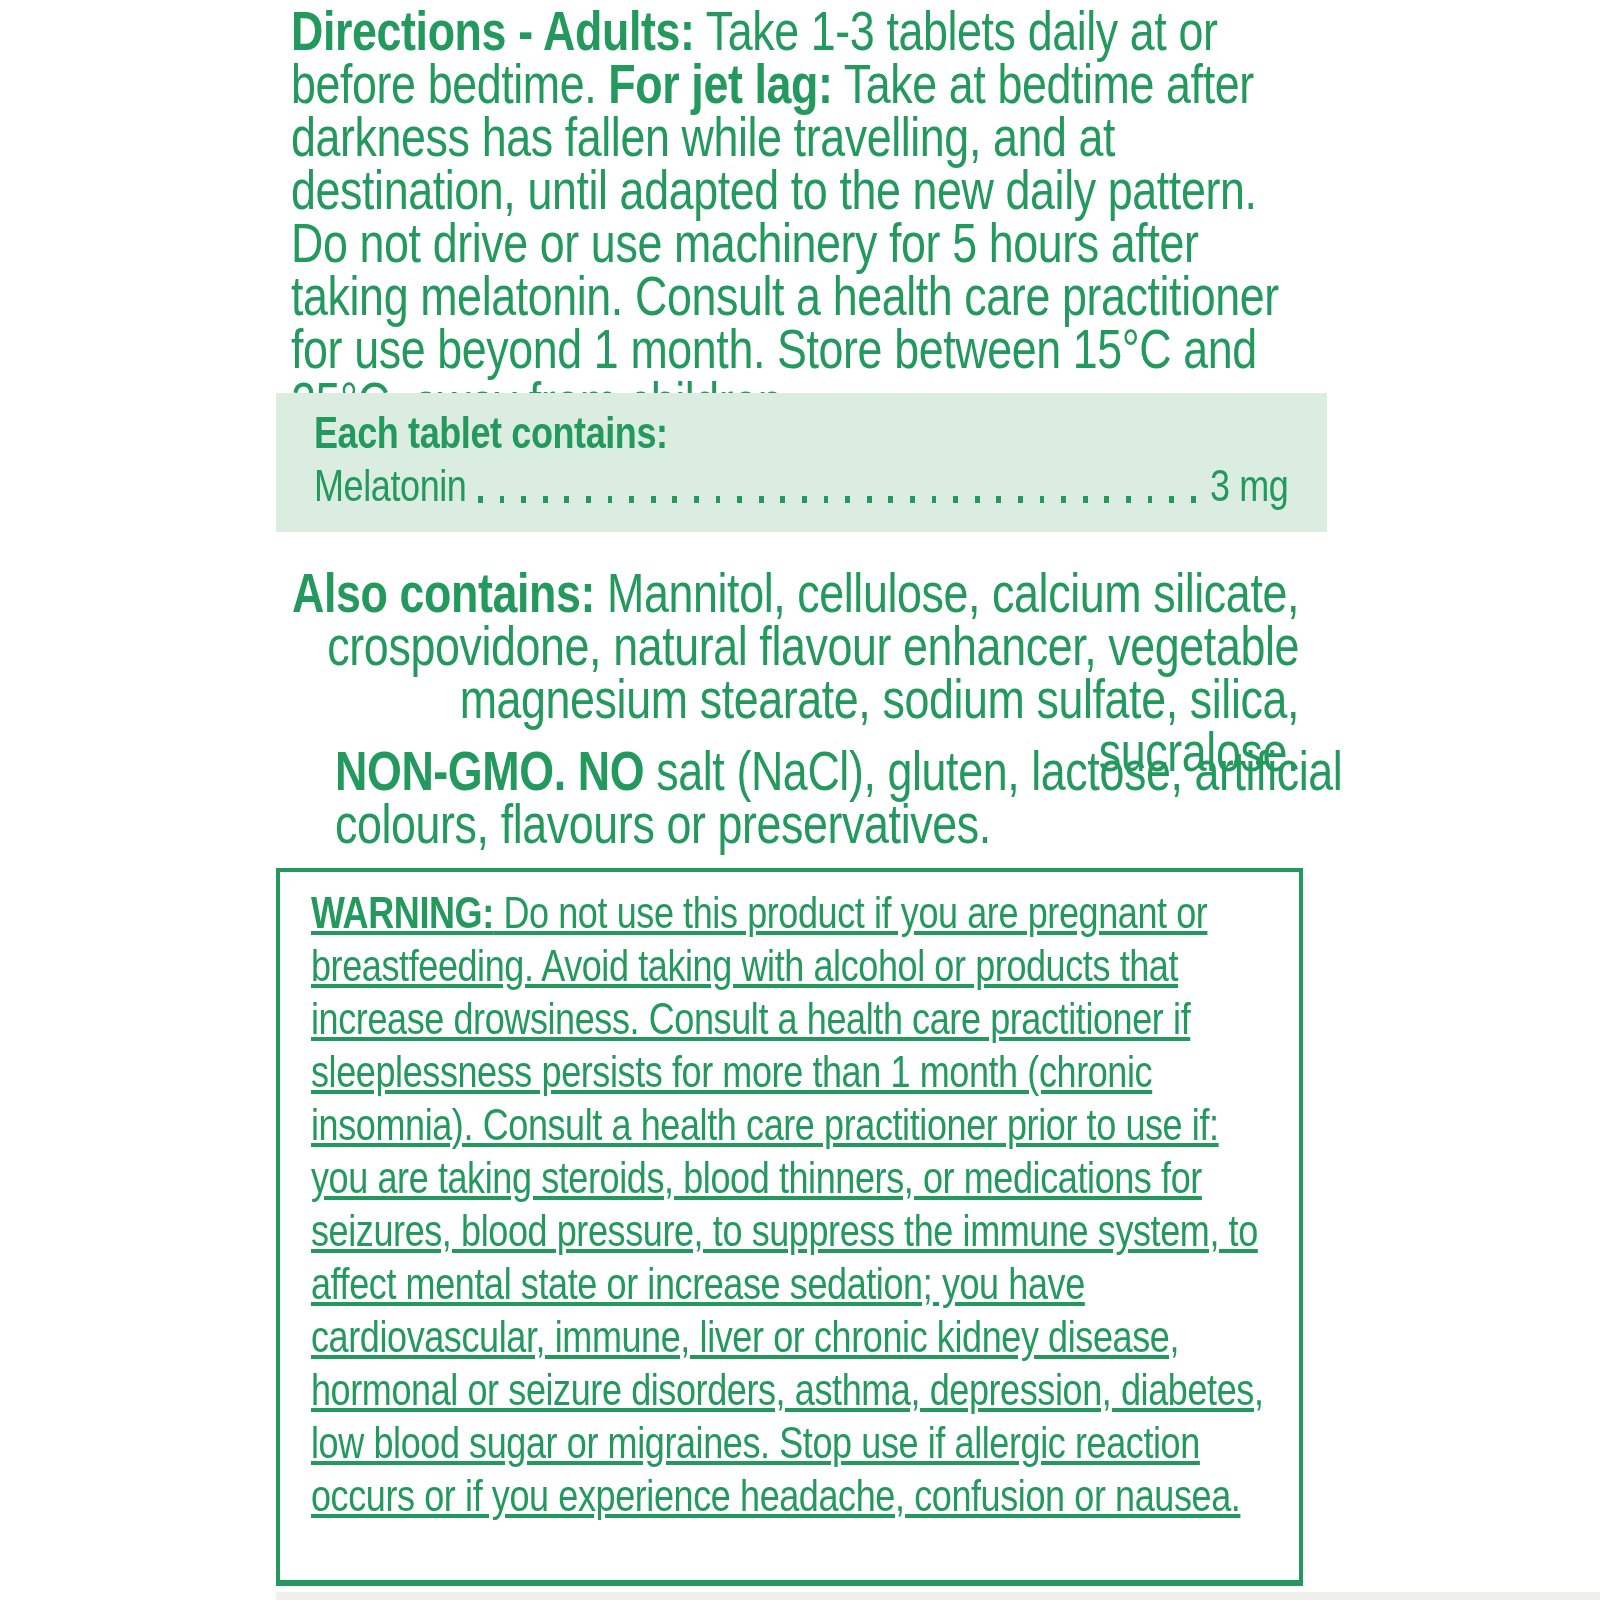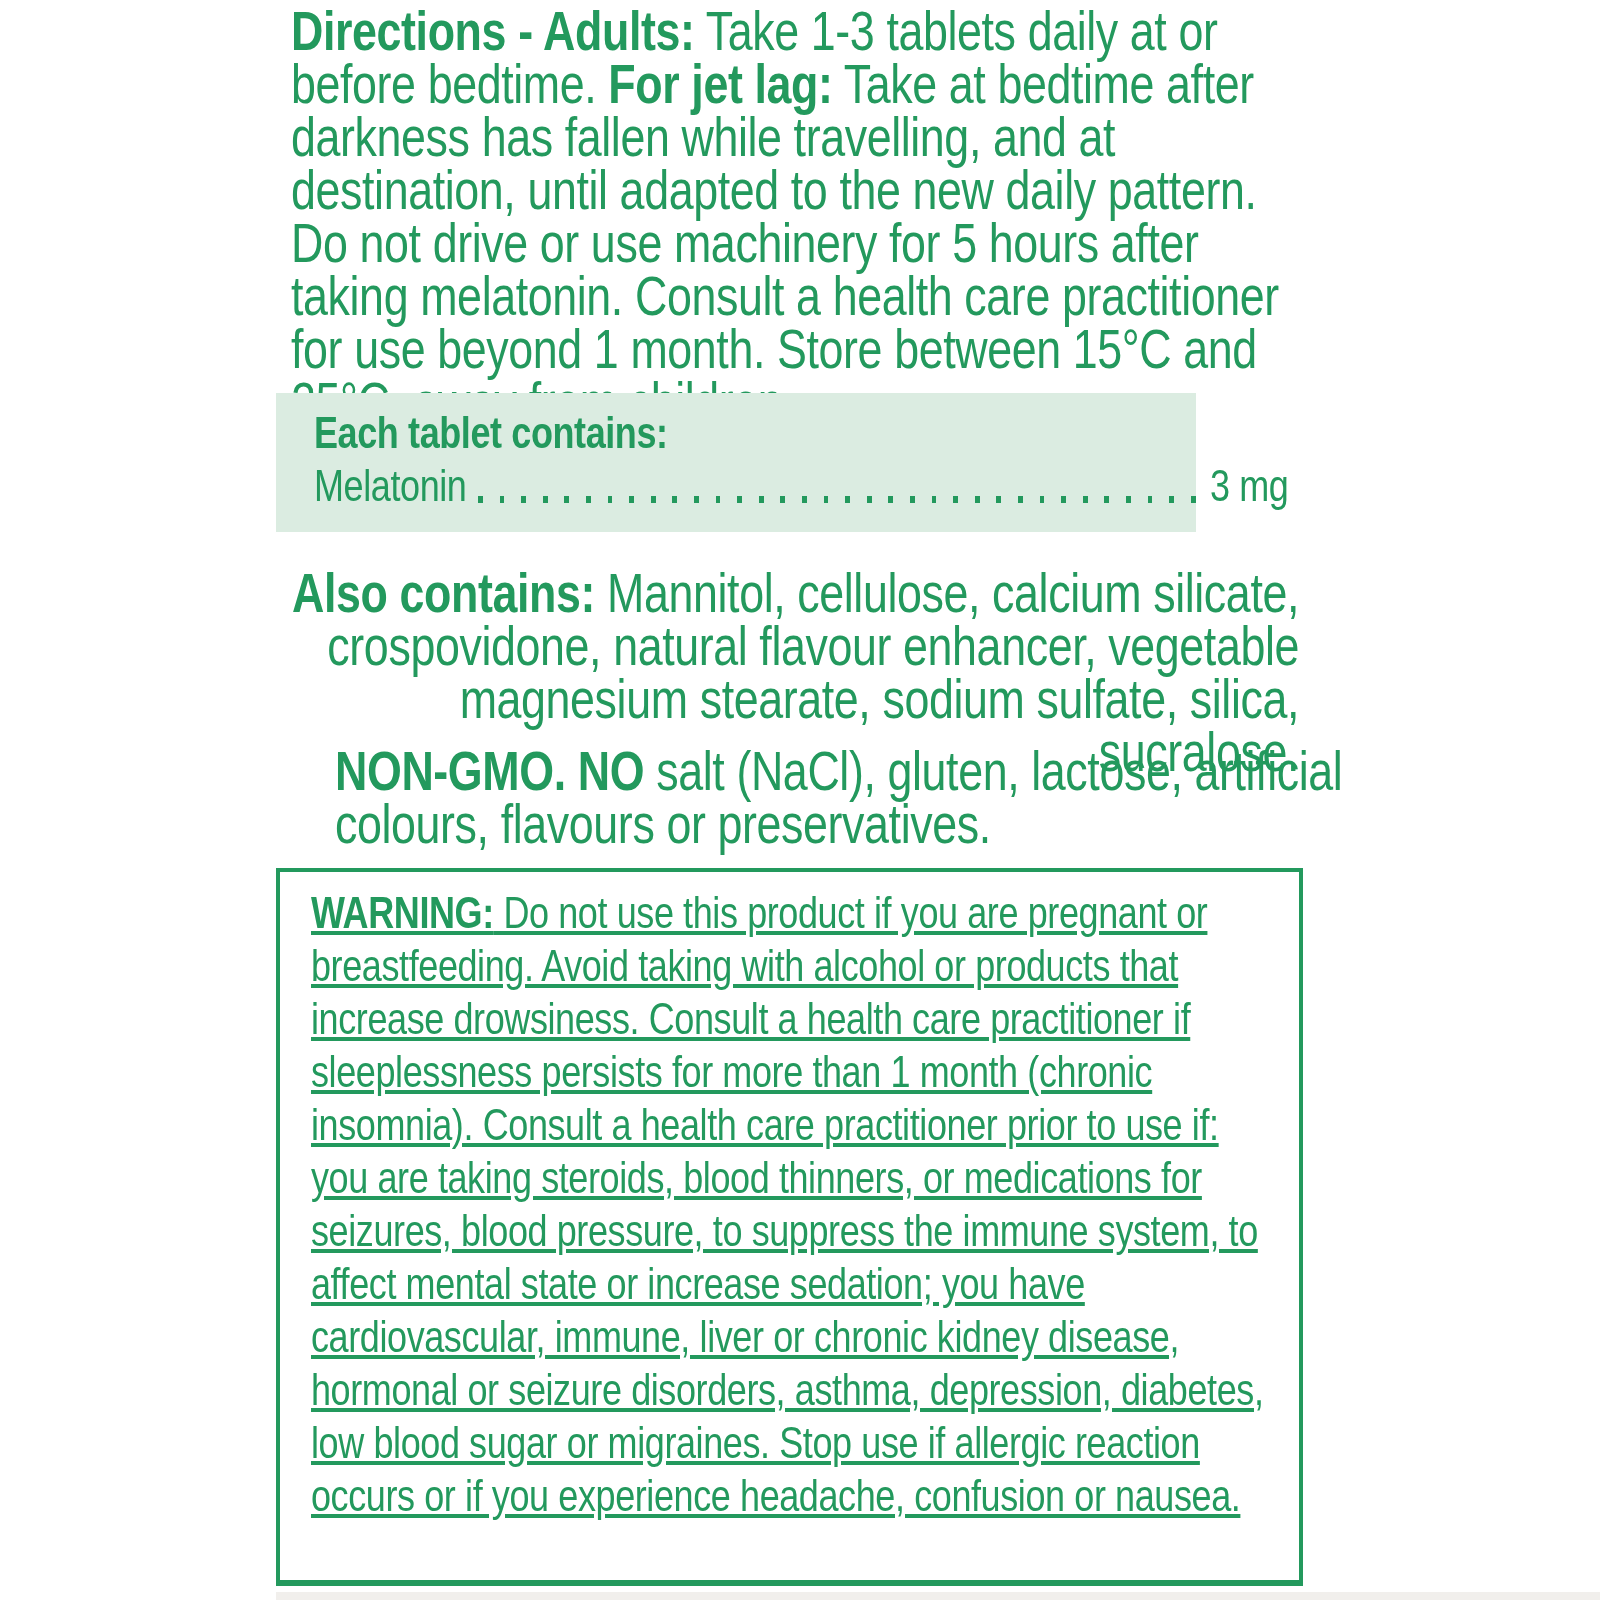--- a/index.html
+++ b/index.html
@@ -25,21 +25,21 @@
   
   .cond{
     transform:scaleX(0.8);
     transform-origin:0 0;
     display:block;
   }
   b{font-weight:700;}
   .p-directions{left:291px;top:4px;}
   .p-directions .cond{width:1260px;}
   .facts-box{
-    position:absolute;left:276px;top:393px;width:920px;height:139px;
+    position:absolute;left:276px;top:393px;width:1051px;height:139px;
     background:var(--mint-bg);
     box-sizing:border-box;
     padding:13px 0 0 38px;
     font-size:45px;line-height:53px;letter-spacing:-0.5px;
   }
   .facts-box .cond{width:1218px;}
   .facts-heading{font-weight:700;}
   .facts-row{display:flex;align-items:baseline;width:1218px;}
   .leader{
     flex:1 1 auto;

